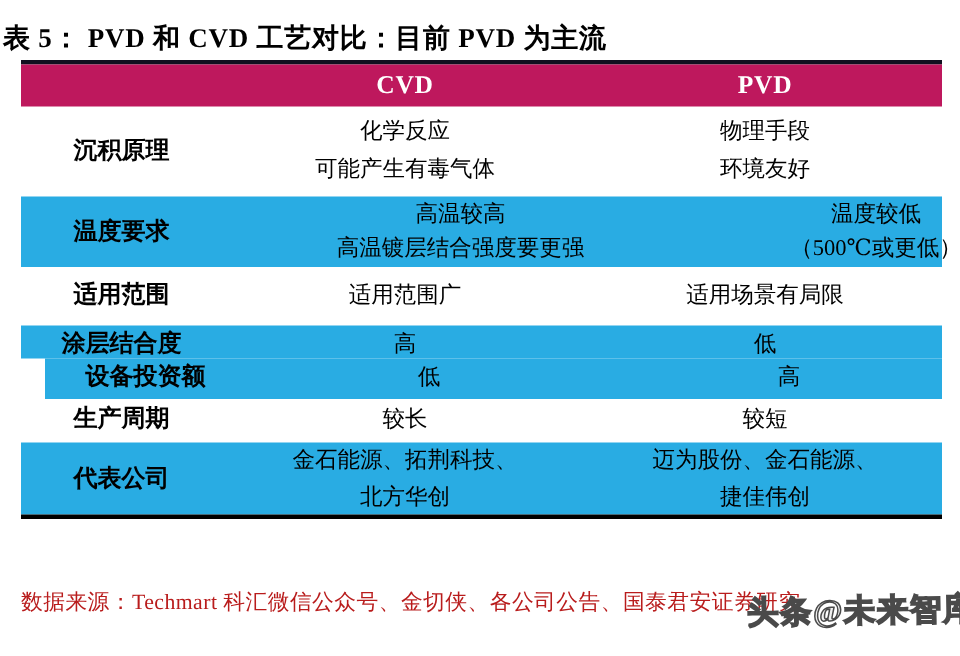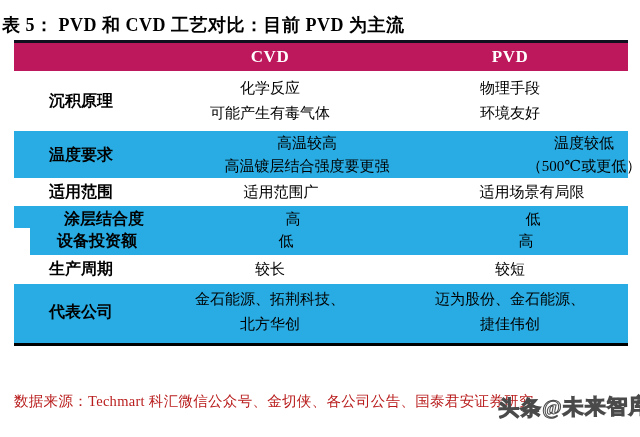--- a/index.html
+++ b/index.html
@@ -46,25 +46,25 @@
     white-space: pre-line;
     line-height: 1.65;
   }
   .label-cell { font-weight: bold; font-size: 16px; }
   .header-row { height: 28px; background: #be185d; }
   .header-row .cell { color: #ffffff; font-weight: bold; font-size: 17px; letter-spacing: 0.5px; }
   .row-hl { background: #29ace3; }
   .h60 { height: 60px; }
   .h47 { height: 47px; line-height: 1; gap: 37px; }
   .h47 .cell { line-height: 1.5; }
-  .h28 { height: 28px; gap: 11px; }
-  .h26 { height: 22px; padding-left: 23px; }
+  .h28 { height: 39px; }
+  .h26 { height: 22px; }
   .h27 { height: 27px; margin-left: 16px; }
   .h29 { height: 29px; }
-  .h68 { height: 59px; font-family: Liberation Mono, monospace; }
+  .h68 { height: 48px; }
   .source-line {
     position: absolute;
     left: 14px;
     top: 392px;
     width: 620px;
     font-size: 14.5px;
     color: #b91c1c;
     letter-spacing: 0.3px;
   }
   .watermark {

